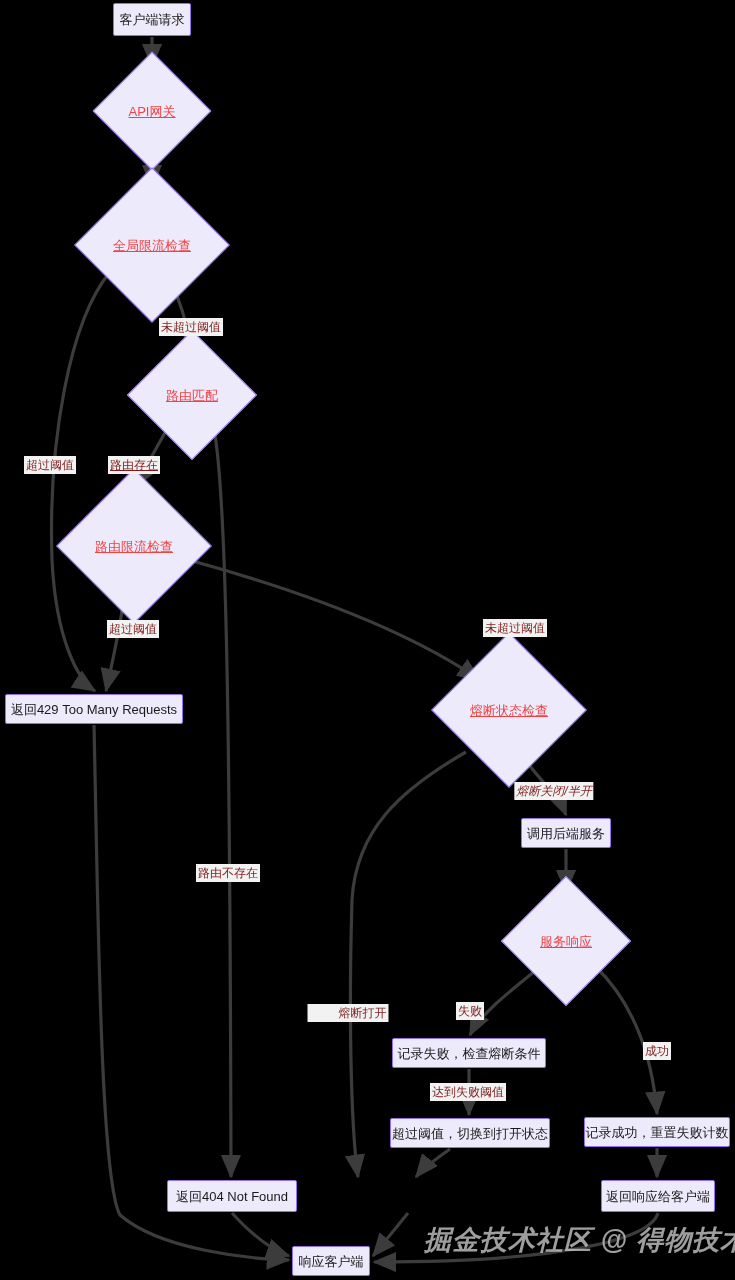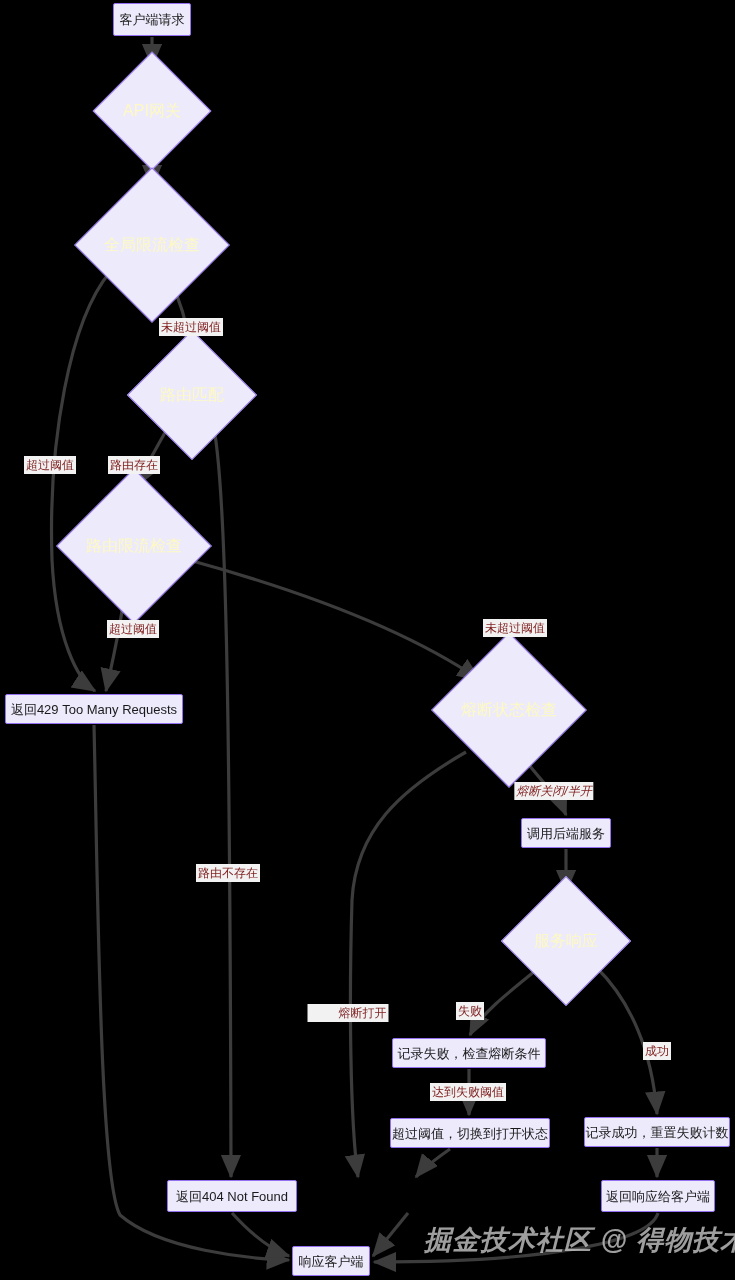--- a/index.html
+++ b/index.html
@@ -48,22 +48,23 @@
     width: 100%;
     height: 100%;
     background: #ECEAFB;
     border: 1.6px solid #9370F0;
     box-sizing: border-box;
     transform: rotate(45deg);
   }
   .node.diamond .dia-label {
     position: relative;
     z-index: 2;
-    color: #fef9c3;
-    font-size: 16px;
+    color: #ef4444;
+    font-size: 13px;
+    text-decoration: underline;
   }
   .edge-label {
     position: absolute;
     background: #F2F2F2;
     color: #7f1d1d;
     font-size: 12px;
     line-height: 1;
     padding: 3px 2px;
     white-space: nowrap;
     box-sizing: border-box;
@@ -193,21 +194,21 @@
     </div>
   <div class="node rect" style="left:601px;top:1180px;width:114px;height:32px;justify-content:center;">
       <span>返回响应给客户端</span>
     </div>
   <div class="node rect" style="left:292px;top:1246px;width:78px;height:30px;">
       <span>响应客户端</span>
     </div>
 
   <div class="edge-label" style="left:191px;top:327px;">未超过阈值</div>
   <div class="edge-label" style="left:50px;top:465px;">超过阈值</div>
-  <div class="edge-label" style="left:134px;top:465px;">路由存在</div>
+  <div class="edge-label" style="left:134px;top:465px;text-decoration:underline;">路由存在</div>
   <div class="edge-label" style="left:228px;top:873px;">路由不存在</div>
   <div class="edge-label" style="left:133px;top:629px;">超过阈值</div>
   <div class="edge-label" style="left:515px;top:628px;">未超过阈值</div>
   <div class="edge-label" style="left:554px;top:791px;font-style:italic;">熔断关闭/半开</div>
   <div class="edge-label" style="left:348px;top:1013px;padding-left:31px;">熔断打开</div>
   <div class="edge-label" style="left:470px;top:1011px;">失败</div>
   <div class="edge-label" style="left:657px;top:1051px;">成功</div>
   <div class="edge-label" style="left:468px;top:1092px;">达到失败阈值</div>
 
   <div class="watermark" style="left:424px;top:1222px;">掘金技术社区 @ 得物技术</div>

